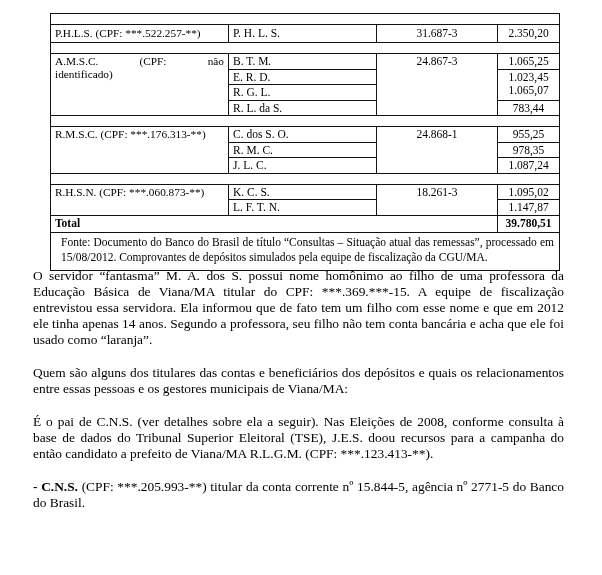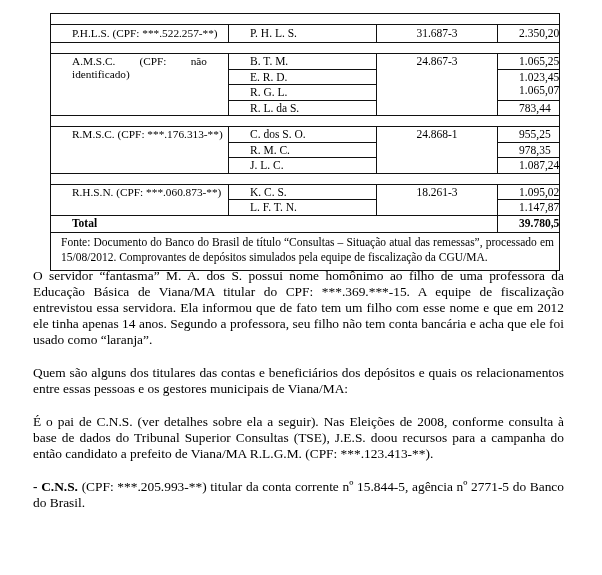--- a/index.html
+++ b/index.html
@@ -17,21 +17,21 @@
     position: absolute;
     left: 50px;
     top: 13px;
     width: 509px;
     border-collapse: collapse;
     table-layout: fixed;
     font-size: 11.5px;
   }
   table.deposits td {
     border: 1.2px solid #111;
-    padding: 1px 21px;
+    padding: 1px 4px;
     line-height: 12.5px;
     vertical-align: top;
     overflow: hidden;
   }
   tr.spacer td { height: 10px; padding: 0; }
   td.cell-holder { padding-left: 3px; padding-right: 2px; font-size: 11.3px; }
   td.nw { white-space: nowrap; }
   .jline { display: flex; justify-content: space-between; }
   td.cell-name { white-space: nowrap; }
   tr.row-phls td { height: 15px; vertical-align: middle; }
@@ -159,17 +159,17 @@
 
       <tr class="row-fonte">
         <td colspan="4">Fonte: Documento do Banco do Brasil de título “Consultas – Situação atual das remessas”, processado em 15/08/2012. Comprovantes de depósitos simulados pela equipe de fiscalização da CGU/MA.</td>
       </tr>
     </tbody>
   </table>
 
   <div class="bodytext">
     <p>O servidor “fantasma” M. A. dos S. possui nome homônimo ao filho de uma professora da Educação Básica de Viana/MA titular do CPF: ***.369.***-15. A equipe de fiscalização entrevistou essa servidora. Ela informou que de fato tem um filho com esse nome e que em 2012 ele tinha apenas 14 anos. Segundo a professora, seu filho não tem conta bancária e acha que ele foi usado como “laranja”.</p>
     <p>Quem são alguns dos titulares das contas e beneficiários dos depósitos e quais os relacionamentos entre essas pessoas e os gestores municipais de Viana/MA:</p>
-    <p>É o pai de C.N.S. (ver detalhes sobre ela a seguir). Nas Eleições de 2008, conforme consulta à base de dados do Tribunal Superior Consultas (TSE), J.E.S. doou recursos para a campanha do então candidato a prefeito de Viana/MA R.L.G.M. (CPF: ***.123.413-**).</p>
+    <p>É o pai de C.N.S. (ver detalhes sobre ela a seguir). Nas Eleições de 2008, conforme consulta à base de dados do Tribunal Superior Eleitoral (TSE), J.E.S. doou recursos para a campanha do então candidato a prefeito de Viana/MA R.L.G.M. (CPF: ***.123.413-**).</p>
     <p><span class="b">- C.N.S.</span><span> (CPF: ***.205.993-**) titular da conta corrente nº 15.844-5, agência nº 2771-5 do Banco do Brasil.</span></p>
   </div>
 
 </div>
 
 </body></html>

